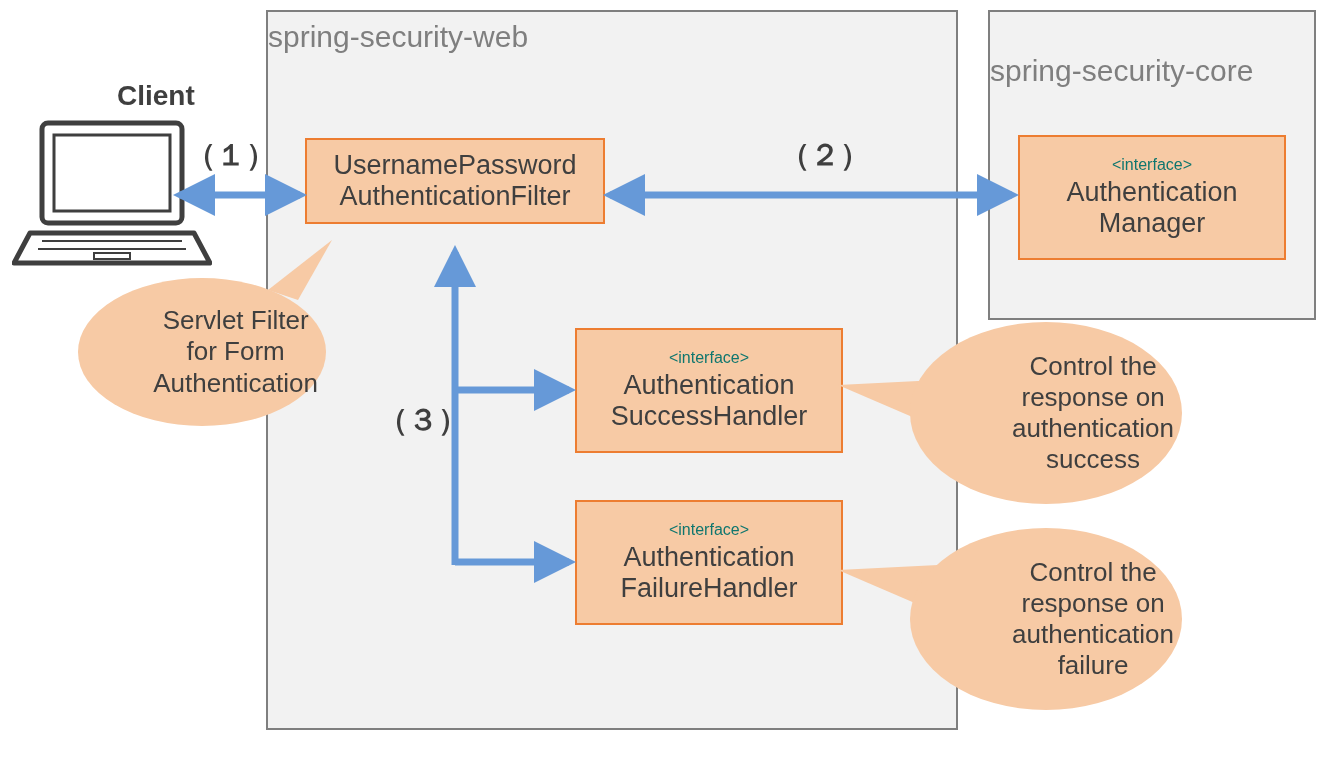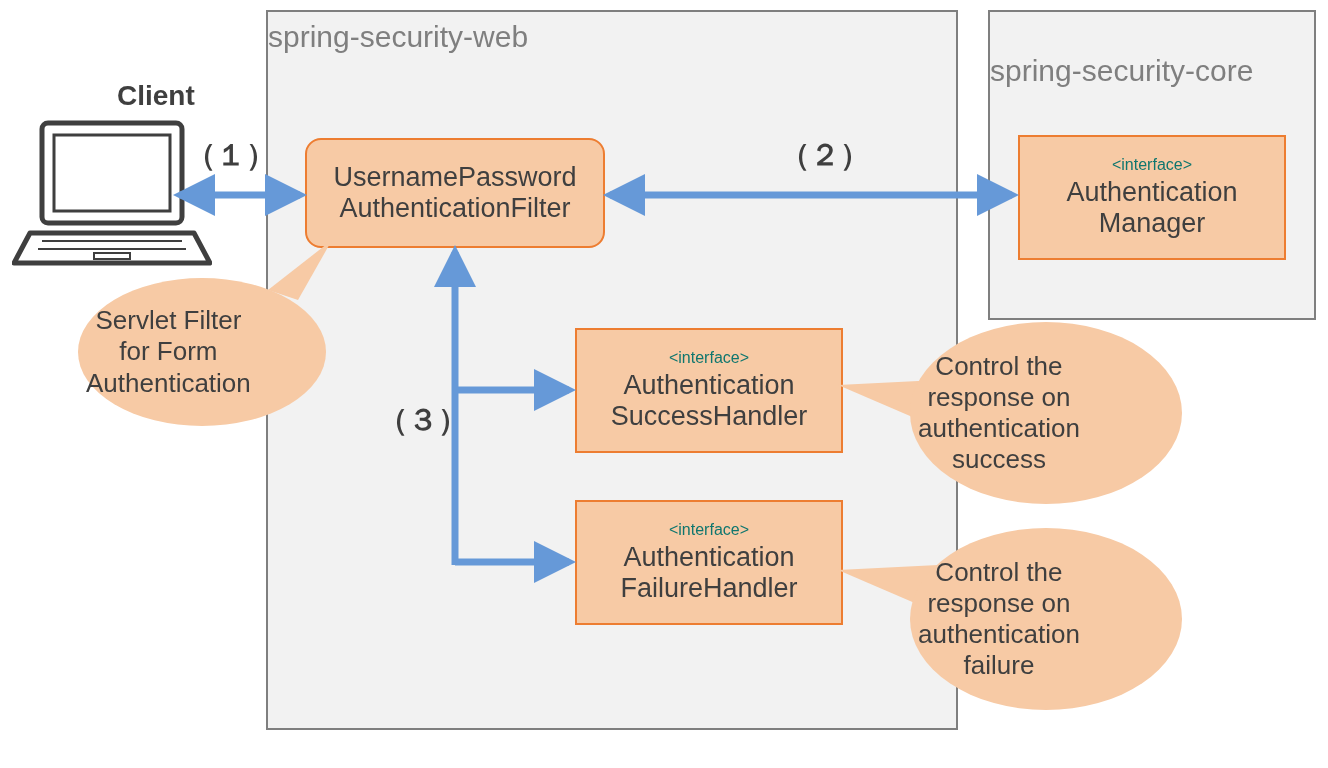--- a/index.html
+++ b/index.html
@@ -57,21 +57,21 @@
   .node-box .name {
     font-size: 27px;
     color: #3f3f3f;
   }
   .callout {
     position: absolute;
     background: #f7caa5;
     border-radius: 50%;
     display: flex;
     align-items: center;
-    justify-content: flex-start;
+    justify-content: flex-end;
     text-align: center;
     line-height: 1.2;
     font-size: 26px;
     color: #3f3f3f;
     padding: 8px;
     box-sizing: border-box;
   }
   .step-label {
     position: absolute;
     font-size: 30px;
@@ -107,21 +107,21 @@
   <svg style="position:absolute; left:12px; top:115px; width:200px; height:165px;" viewBox="0 0 200 165">
 
     <rect x="30" y="8" width="140" height="100" rx="6" ry="6" fill="none" stroke="#3f3f3f" stroke-width="5"></rect>
     <rect x="42" y="20" width="116" height="76" fill="none" stroke="#3f3f3f" stroke-width="3"></rect>
     <path d="M18 118 L182 118 L198 148 L2 148 Z" fill="none" stroke="#3f3f3f" stroke-width="5" stroke-linejoin="round"></path>
     <line x1="30" y1="126" x2="170" y2="126" stroke="#3f3f3f" stroke-width="2"></line>
     <line x1="26" y1="134" x2="174" y2="134" stroke="#3f3f3f" stroke-width="2"></line>
     <rect x="82" y="138" width="36" height="6" fill="none" stroke="#3f3f3f" stroke-width="2"></rect>
   </svg>
 
-  <div class="node-box" style="left:305px; top:138px; width:300px; height:110px;border-radius:16px;">
+  <div class="node-box" style="left:305px; top:138px; width:300px; height:86px;">
     <div class="name">UsernamePassword</div>
     <div class="name">AuthenticationFilter</div>
   </div>
 
   <div class="node-box" style="left:1018px; top:135px; width:268px; height:125px;">
     <div class="stereo">&lt;interface&gt;</div>
     <div class="name">Authentication</div>
     <div class="name">Manager</div>
   </div>
 

